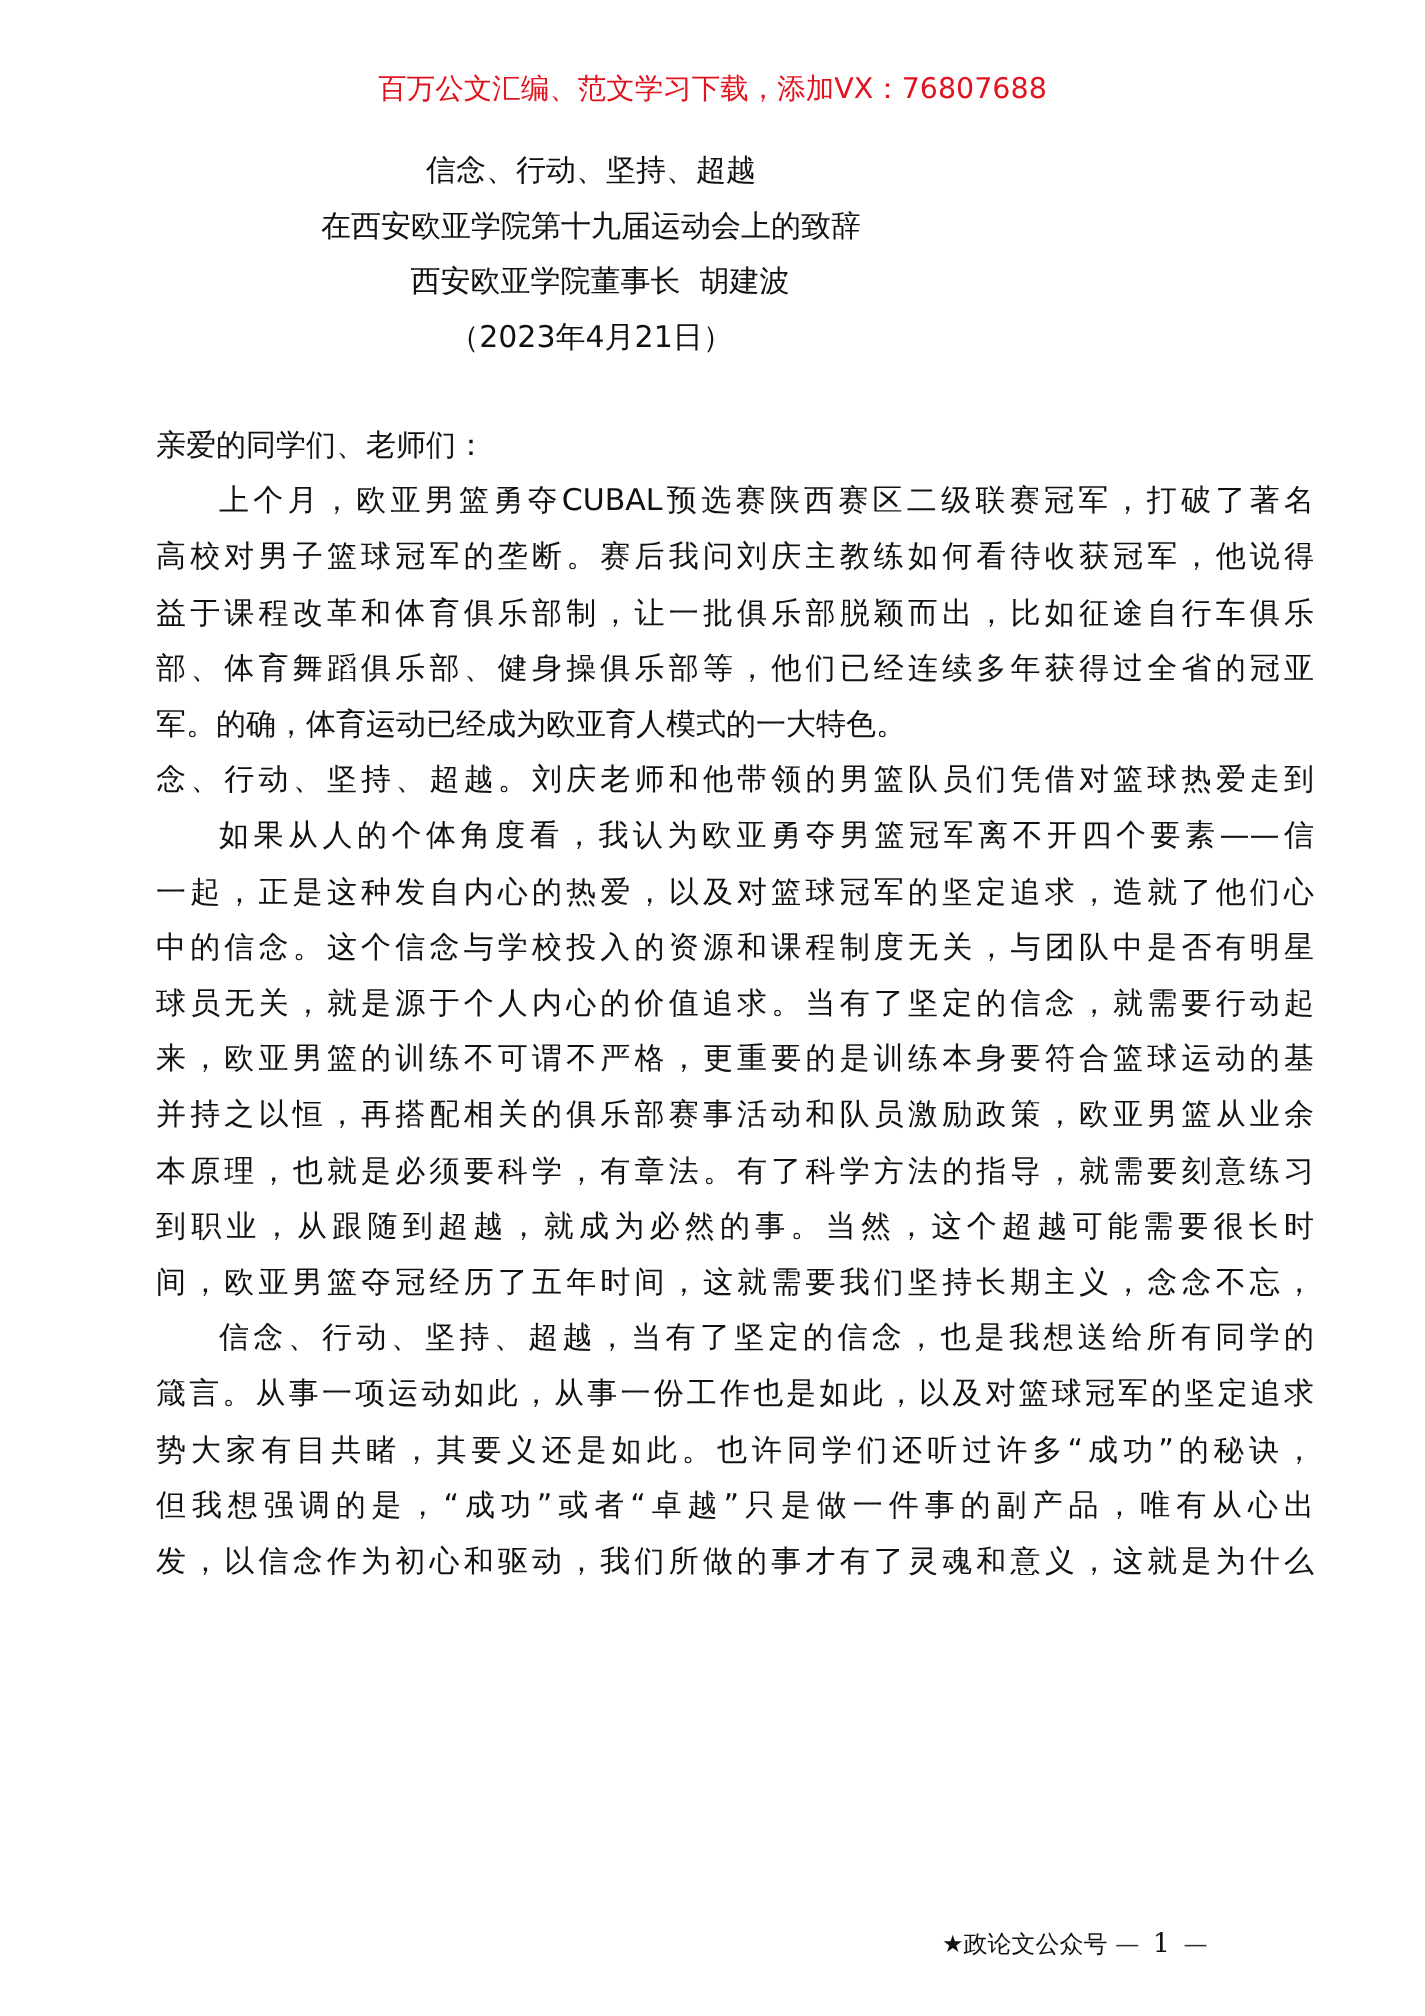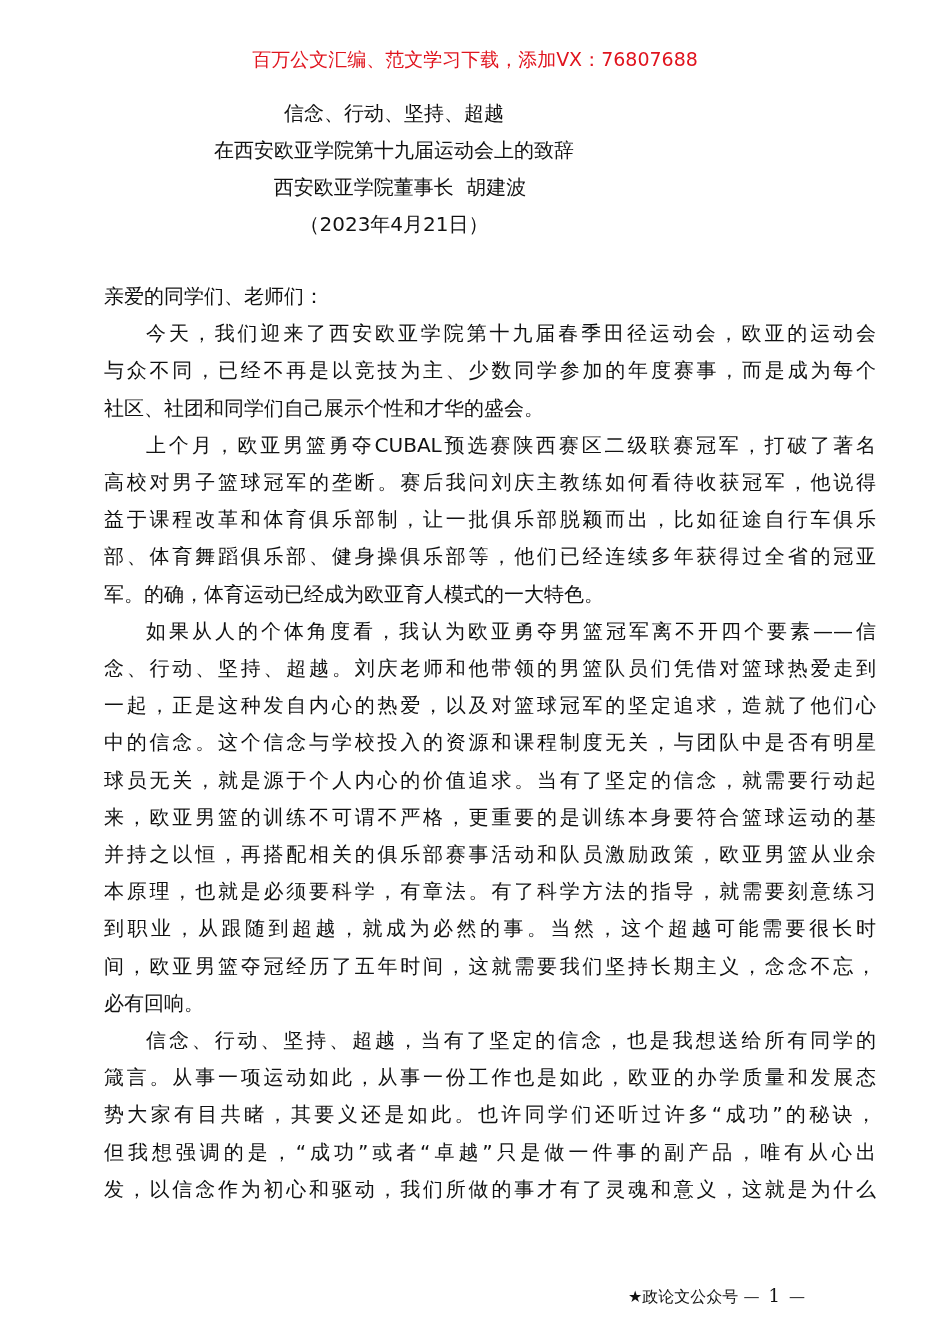--- a/index.html
+++ b/index.html
@@ -89,51 +89,45 @@
 <div class="title-block">
   <span class="title-line">信念、行动、坚持、超越</span>
   <span class="title-line">在西安欧亚学院第十九届运动会上的致辞</span>
   <span class="title-line" style="white-space: pre; padding-left: 12px;">西安欧亚学院董事长  胡建波</span>
   <span class="title-line">（2023年4月21日）</span>
 </div>
 
 <div class="body-block">
   <span class="line last">亲爱的同学们、老师们：</span>
 
-  <div>
-    <span class="line indent">今天，我们迎来了西安欧亚学院第十九届春季田径运动会，欧亚的运动会</span>
-    <span class="line">与众不同，已经不再是以竞技为主、少数同学参加的年度赛事，而是成为每个</span>
-    <span class="line last">社区、社团和同学们自己展示个性和才华的盛会。</span>
-  </div>
 
   <div>
     <span class="line indent">上个月，欧亚男篮勇夺CUBAL预选赛陕西赛区二级联赛冠军，打破了著名</span>
     <span class="line">高校对男子篮球冠军的垄断。赛后我问刘庆主教练如何看待收获冠军，他说得</span>
     <span class="line">益于课程改革和体育俱乐部制，让一批俱乐部脱颖而出，比如征途自行车俱乐</span>
     <span class="line">部、体育舞蹈俱乐部、健身操俱乐部等，他们已经连续多年获得过全省的冠亚</span>
     <span class="line last">军。的确，体育运动已经成为欧亚育人模式的一大特色。</span>
   </div>
 
   <div>
+    <span class="line">念、行动、坚持、超越。刘庆老师和他带领的男篮队员们凭借对篮球热爱走到</span>
     <span class="line indent">如果从人的个体角度看，我认为欧亚勇夺男篮冠军离不开四个要素——信</span>
-    <span class="line">念、行动、坚持、超越。刘庆老师和他带领的男篮队员们凭借对篮球热爱走到</span>
     <span class="line">一起，正是这种发自内心的热爱，以及对篮球冠军的坚定追求，造就了他们心</span>
     <span class="line">中的信念。这个信念与学校投入的资源和课程制度无关，与团队中是否有明星</span>
     <span class="line">球员无关，就是源于个人内心的价值追求。当有了坚定的信念，就需要行动起</span>
     <span class="line">来，欧亚男篮的训练不可谓不严格，更重要的是训练本身要符合篮球运动的基</span>
     <span class="line">并持之以恒，再搭配相关的俱乐部赛事活动和队员激励政策，欧亚男篮从业余</span>
     <span class="line">本原理，也就是必须要科学，有章法。有了科学方法的指导，就需要刻意练习</span>
     <span class="line">到职业，从跟随到超越，就成为必然的事。当然，这个超越可能需要很长时</span>
     <span class="line">间，欧亚男篮夺冠经历了五年时间，这就需要我们坚持长期主义，念念不忘，</span>
-    <span class="line last">必有回响。</span>
   </div>
 
   <div>
     <span class="line indent">信念、行动、坚持、超越，当有了坚定的信念，也是我想送给所有同学的</span>
-    <span class="line">箴言。从事一项运动如此，从事一份工作也是如此，欧亚的办学质量和发展态</span>
+    <span class="line">箴言。从事一项运动如此，从事一份工作也是如此，以及对篮球冠军的坚定追求</span>
     <span class="line">势大家有目共睹，其要义还是如此。也许同学们还听过许多“成功”的秘诀，</span>
     <span class="line">但我想强调的是，“成功”或者“卓越”只是做一件事的副产品，唯有从心出</span>
     <span class="line">发，以信念作为初心和驱动，我们所做的事才有了灵魂和意义，这就是为什么</span>
   </div>
 </div>
 
 <div class="footer">
   <span>★政论文公众号</span>
   <span class="dash">—</span>
   <span class="page-num">1</span>

